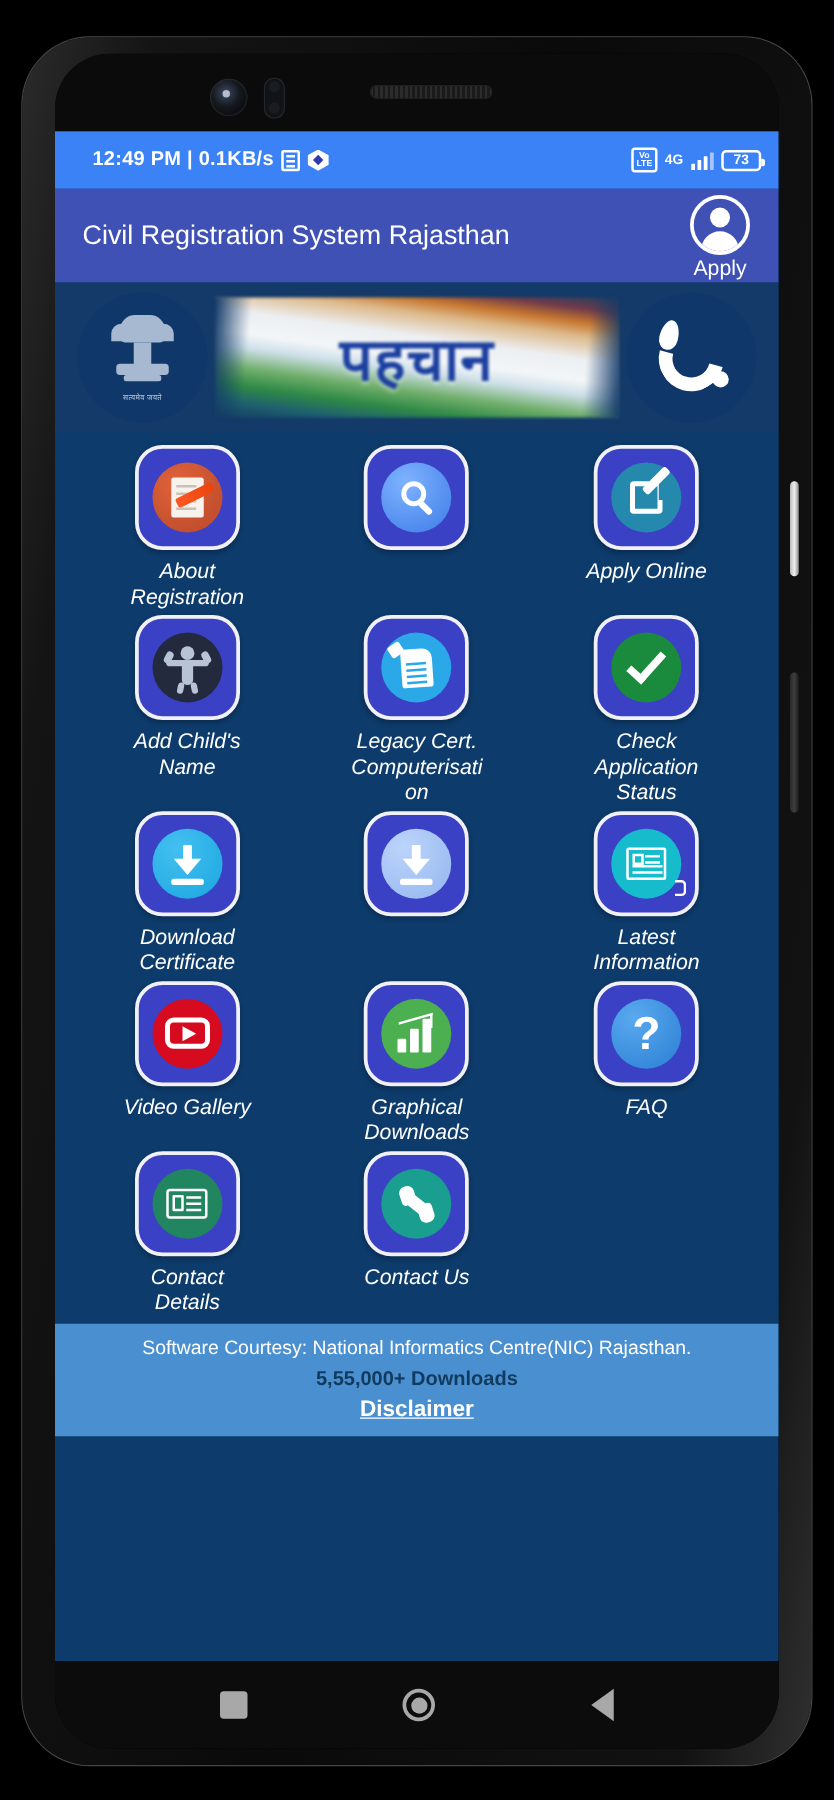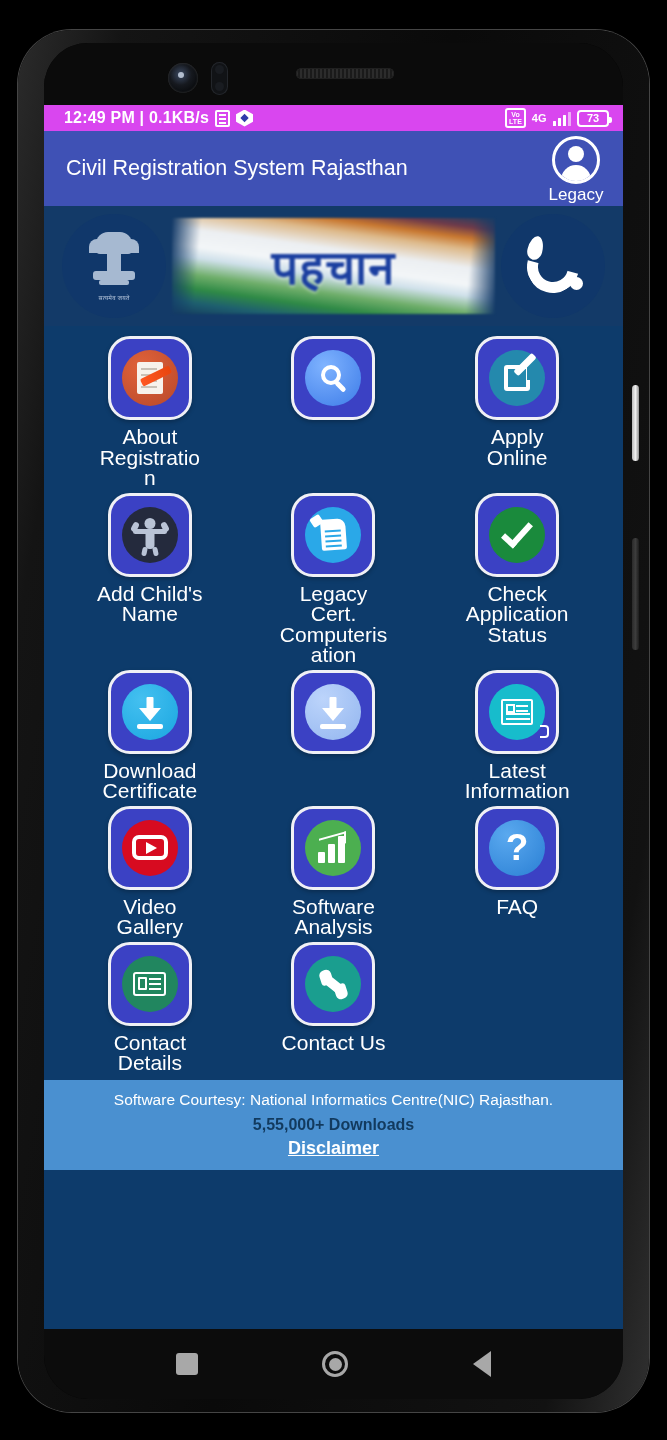--- a/index.html
+++ b/index.html
@@ -73,24 +73,24 @@
   
   .screen {
     position: absolute; left: 0; top: 62px;
     width: 579px; height: 1224px;
     background: #0d3b6b;
     overflow: hidden;
   }
 
   
   .statusbar {
-    height: 26px; width: 100%;
-    background: #d946ef;
+    height: 46px; width: 100%;
+    background: #3b82f6;
     display: flex; align-items: center;
-    padding: 0 14px 0 20px;
+    padding: 0 14px 0 30px;
     color: #fff;
   }
   .sb-left { display: flex; align-items: center; gap: 6px; font-size: 16px; font-weight: bold; letter-spacing: .2px; }
   .sb-spacer { flex: 1; }
   .sb-right { display: flex; align-items: center; gap: 6px; }
   .ic-doc {
     width: 15px; height: 17px; border: 2px solid #fff; border-radius: 2px;
     position: relative; display: inline-block;
   }
   .ic-doc::after {
@@ -242,23 +242,24 @@
     background: #0d3b6b;
   }
   .tile { display: flex; flex-direction: column; align-items: center; cursor: pointer; }
   .tile-box {
     width: 84px; height: 84px; border-radius: 22px;
     background: #3b41c4; border: 3px solid #f0f0f5;
     display: flex; align-items: center; justify-content: center;
     box-shadow: 0 2px 4px rgba(0,0,0,.25);
   }
   .tile-label {
-    color: #fff; font-size: 21px; line-height: 20.5px;
+    color: #fff; font-size: 17px; line-height: 20.5px;
     text-align: center; margin-top: 7px; max-width: 108px;
     word-break: break-word;
+    font-style: italic;
   }
   .glyph { width: 56px; height: 56px; border-radius: 50%; position: relative;
            display: flex; align-items: center; justify-content: center; }
 
   
   .g-about { background: radial-gradient(circle at 35% 30%, #e0623a, #b8482a); }
   .g-about .paper { width: 26px; height: 32px; background: #f7f2ec; border-radius: 2px; position: relative; }
   .g-about .paper::after {
     content:''; position:absolute; left:4px; top:6px; width:16px; height:2px; background:#c9c1b7;
     box-shadow: 0 6px 0 #c9c1b7, 0 12px 0 #c9c1b7, 0 18px 0 #c9c1b7;
@@ -405,21 +406,21 @@
           <span class="batt">
             <span>73</span>
           </span>
         </div>
       </div>
 
       <div class="appbar">
         <div class="appbar-title">Civil Registration System Rajasthan</div>
         <div class="login-btn">
           <div class="avatar"></div>
-          <div class="login-label">Legacy</div>
+          <div class="login-label">Apply</div>
         </div>
       </div>
 
       <div class="banner">
         <div class="emblem">
           <div class="emblem-art">
             <span class="lion"></span>
               <span class="col"></span>
             <span class="base"></span>
               <span class="base2"></span>
@@ -550,21 +551,21 @@
           <div class="tile-box">
             <div class="glyph g-graph">
               <span class="bars">
                   <i></i>
                   <i></i>
                   <i></i>
                   <span class="trend"></span>
                 </span>
             </div>
           </div>
-          <div class="tile-label">Software Analysis</div>
+          <div class="tile-label">Graphical Downloads</div>
         </div>
 
         <div class="tile">
           <div class="tile-box">
             <div class="glyph g-faq">
               <span class="q">?</span>
             </div>
           </div>
           <div class="tile-label">FAQ</div>
         </div>

